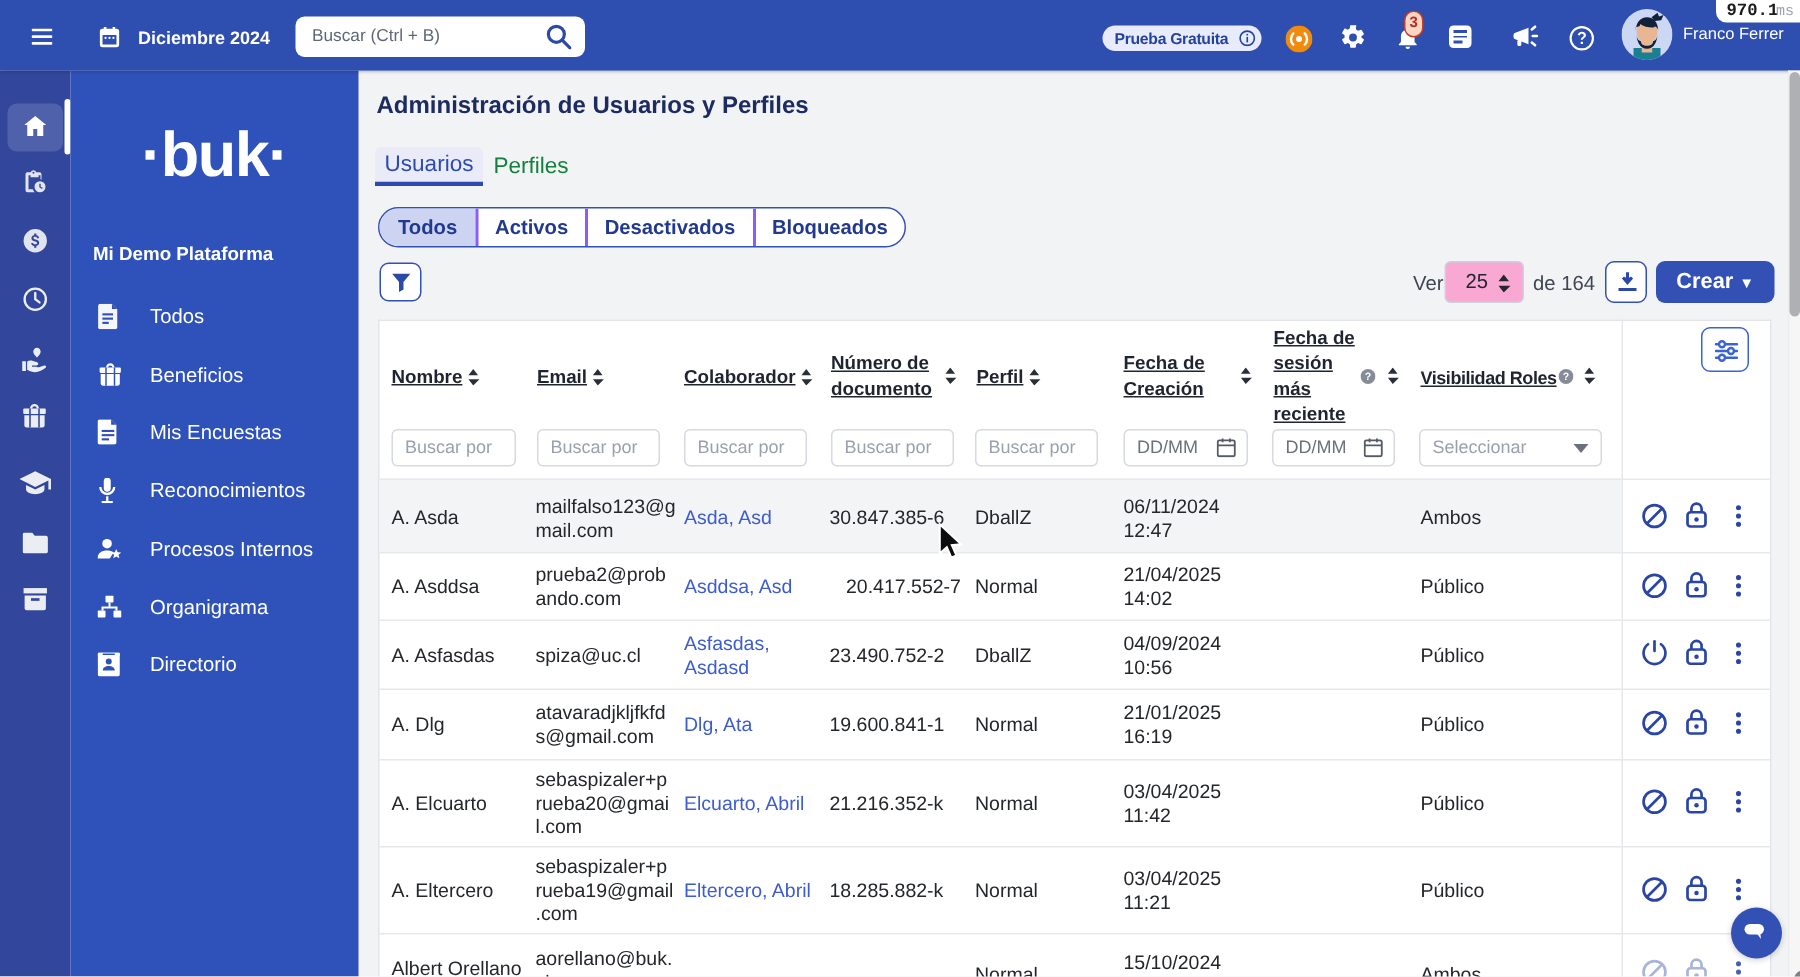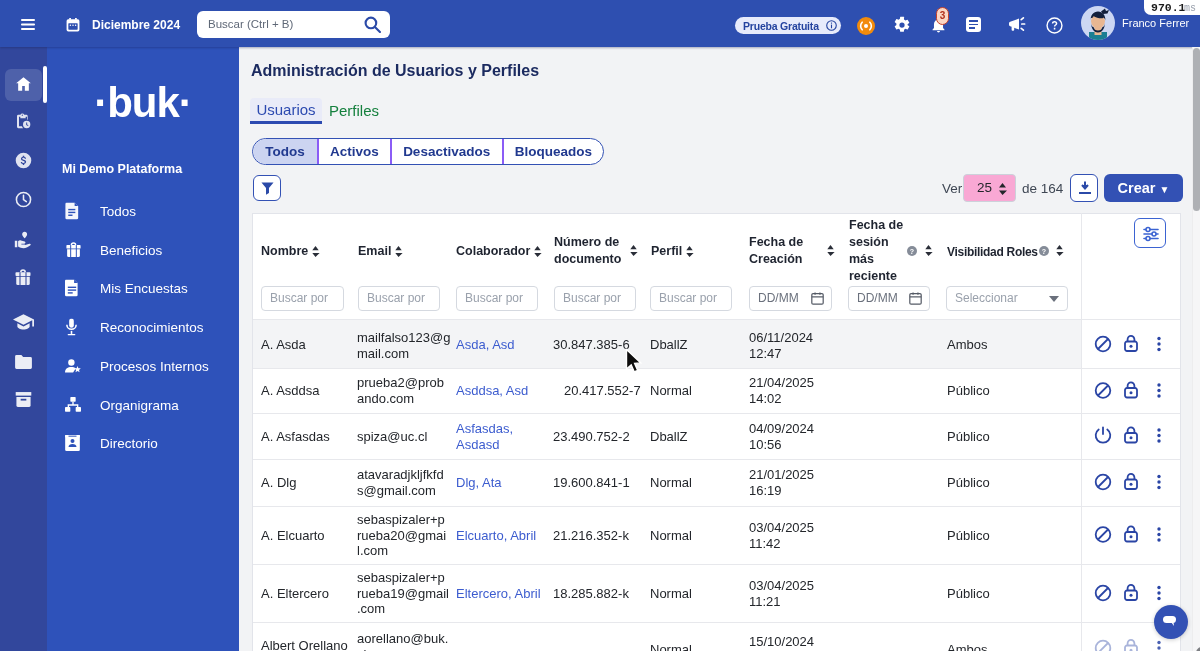--- a/index.html
+++ b/index.html
@@ -42,21 +42,21 @@
   #verw { position:absolute; left:942px; top:181px; font-size:13.5px; color:#3f4754; }
   #sel25 { position:absolute; left:963px; top:174px; width:53px; height:28px; background:#f9a8d4;
            border:1px solid #ccd1da; border-radius:4px; }
   #de164 { position:absolute; left:1022px; top:181px; font-size:13.5px; color:#3f4754; }
   #crear { position:absolute; left:1104px; top:174px; width:79px; height:28px; background:#3351b4;
            border-radius:6px; color:#fff; font-weight:bold; font-size:14.5px; text-align:center; line-height:28px; }
 
   
   #card { position:absolute; left:252px; top:213px; width:929px; height:438px; background:#fff;
           border:1px solid #e2e4ea; border-bottom:none; }
-  .hcell { position:absolute; font-size:12.5px; font-weight:bold; color:#1f2430; line-height:17px; }
+  .hcell { position:absolute; font-size:12.5px; font-weight:bold; color:#1f2430; line-height:17px;text-decoration:underline; }
   .finput { position:absolute; top:286px; height:25px; background:#fff; border:1px solid #d5d9e0; border-radius:4px;
             font-size:12px; color:#9aa1ac; line-height:23px; padding-left:8px; }
   .row { position:absolute; left:253px; width:927px; border-top:1px solid #e7e8ec; }
   .cell { position:absolute; font-size:13px; color:#23262b; line-height:15.5px; }
   .lnk { color:#3c5ccf; }
   .sort path { fill:#2a2e38; }
   .c1 { left:261px; width:88px; }
   .c2 { left:357px; width:86px; }
   .c3 { left:456px; width:92px; }
   .c4 { left:553px; width:90px; }

